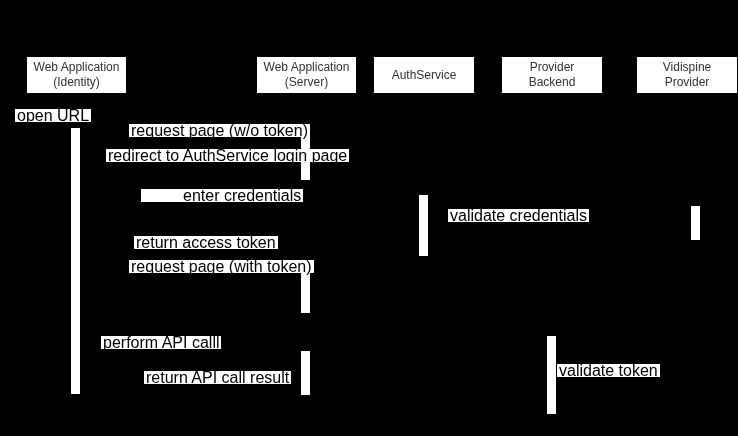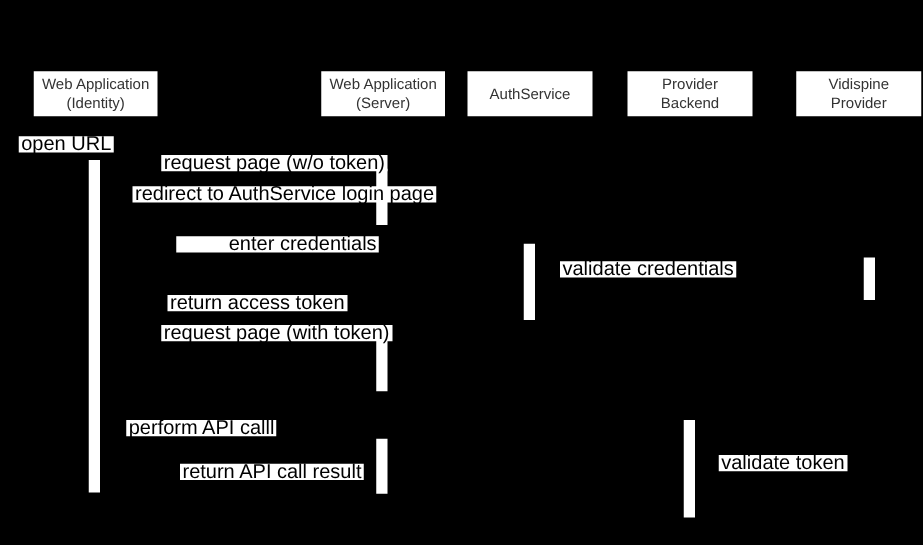--- a/index.html
+++ b/index.html
@@ -84,15 +84,15 @@
 
   <div class="msg" style="left:15px; top:109px;">open URL</div>
   <div class="msg" style="left:129px; top:124px;">request page (w/o token)</div>
   <div class="msg" style="left:106px; top:149px;">redirect to AuthService login page</div>
   <div class="msg" style="left:141px; top:189px;padding-left:42px;">enter credentials</div>
   <div class="msg" style="left:448px; top:197px;margin-top:12px;">validate credentials</div>
   <div class="msg" style="left:134px; top:236px;">return access token</div>
   <div class="msg" style="left:129px; top:260px;">request page (with token)</div>
   <div class="msg" style="left:101px; top:336px;">perform API calll</div>
   <div class="msg" style="left:104px; top:371px;margin-left:40px;">return API call result</div>
-  <div class="msg" style="left:575px; top:364px;">validate token</div>
+  <div class="msg" style="left:557px; top:364px;">validate token</div>
 
 </div>
 
 </body></html>

